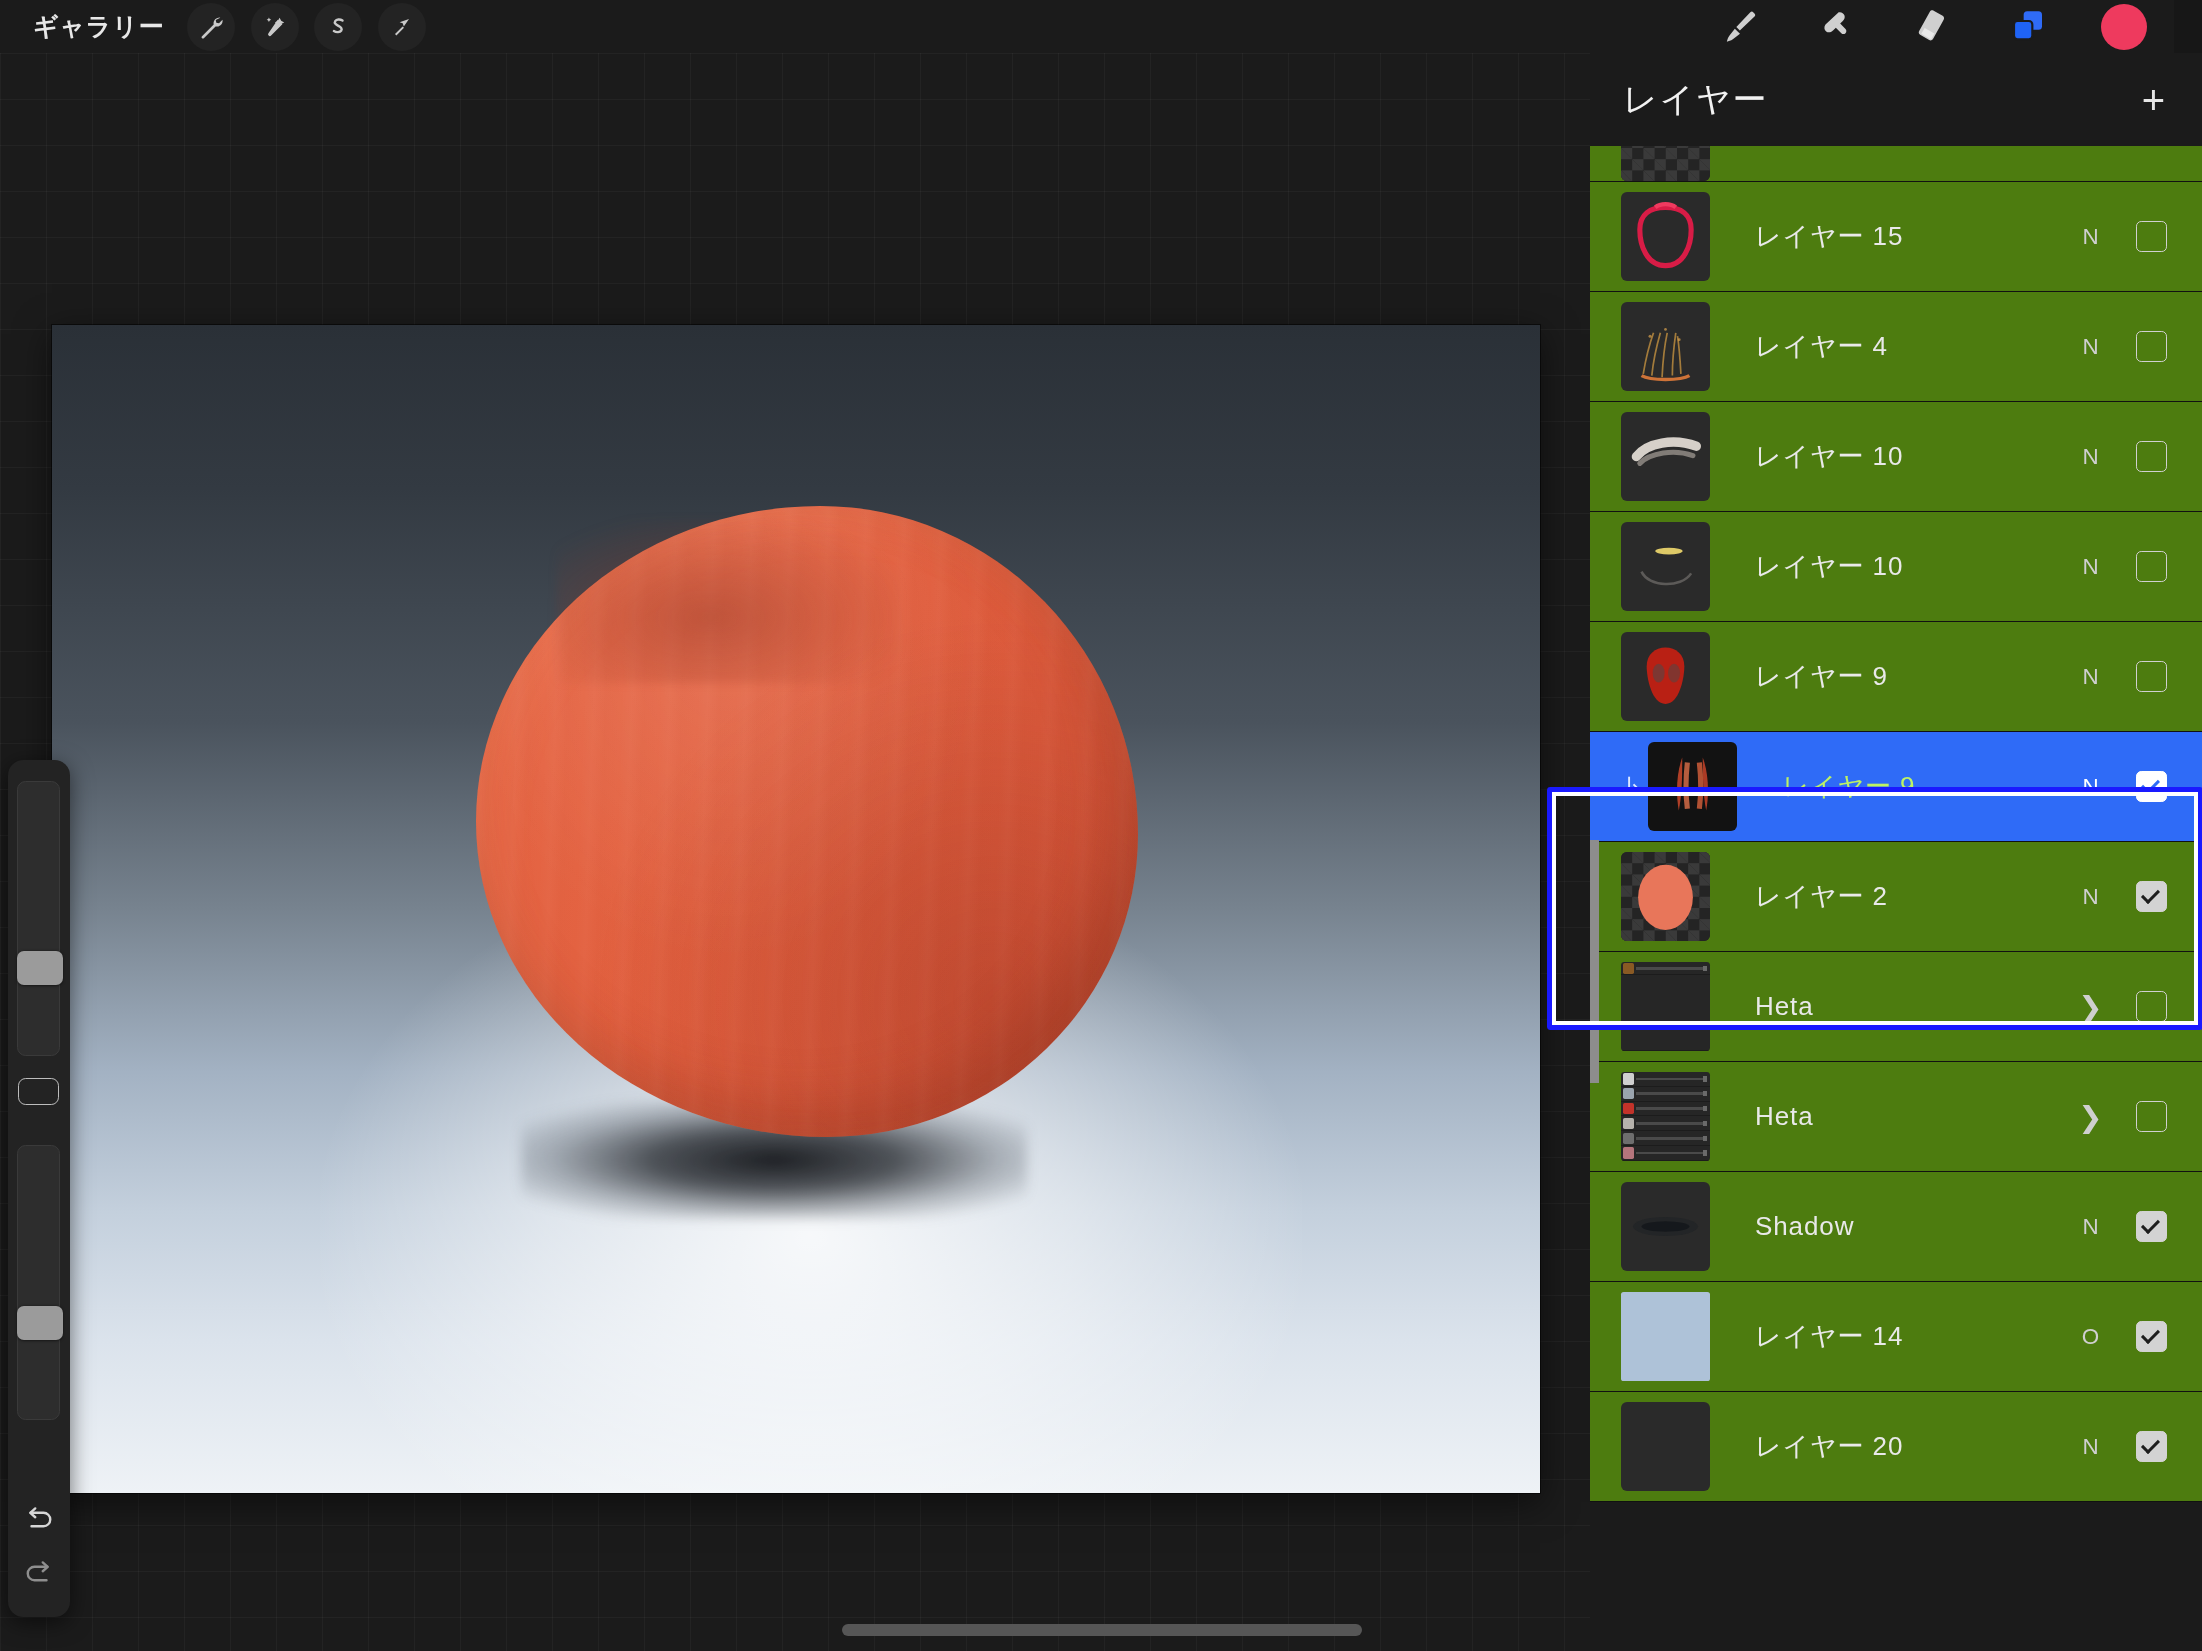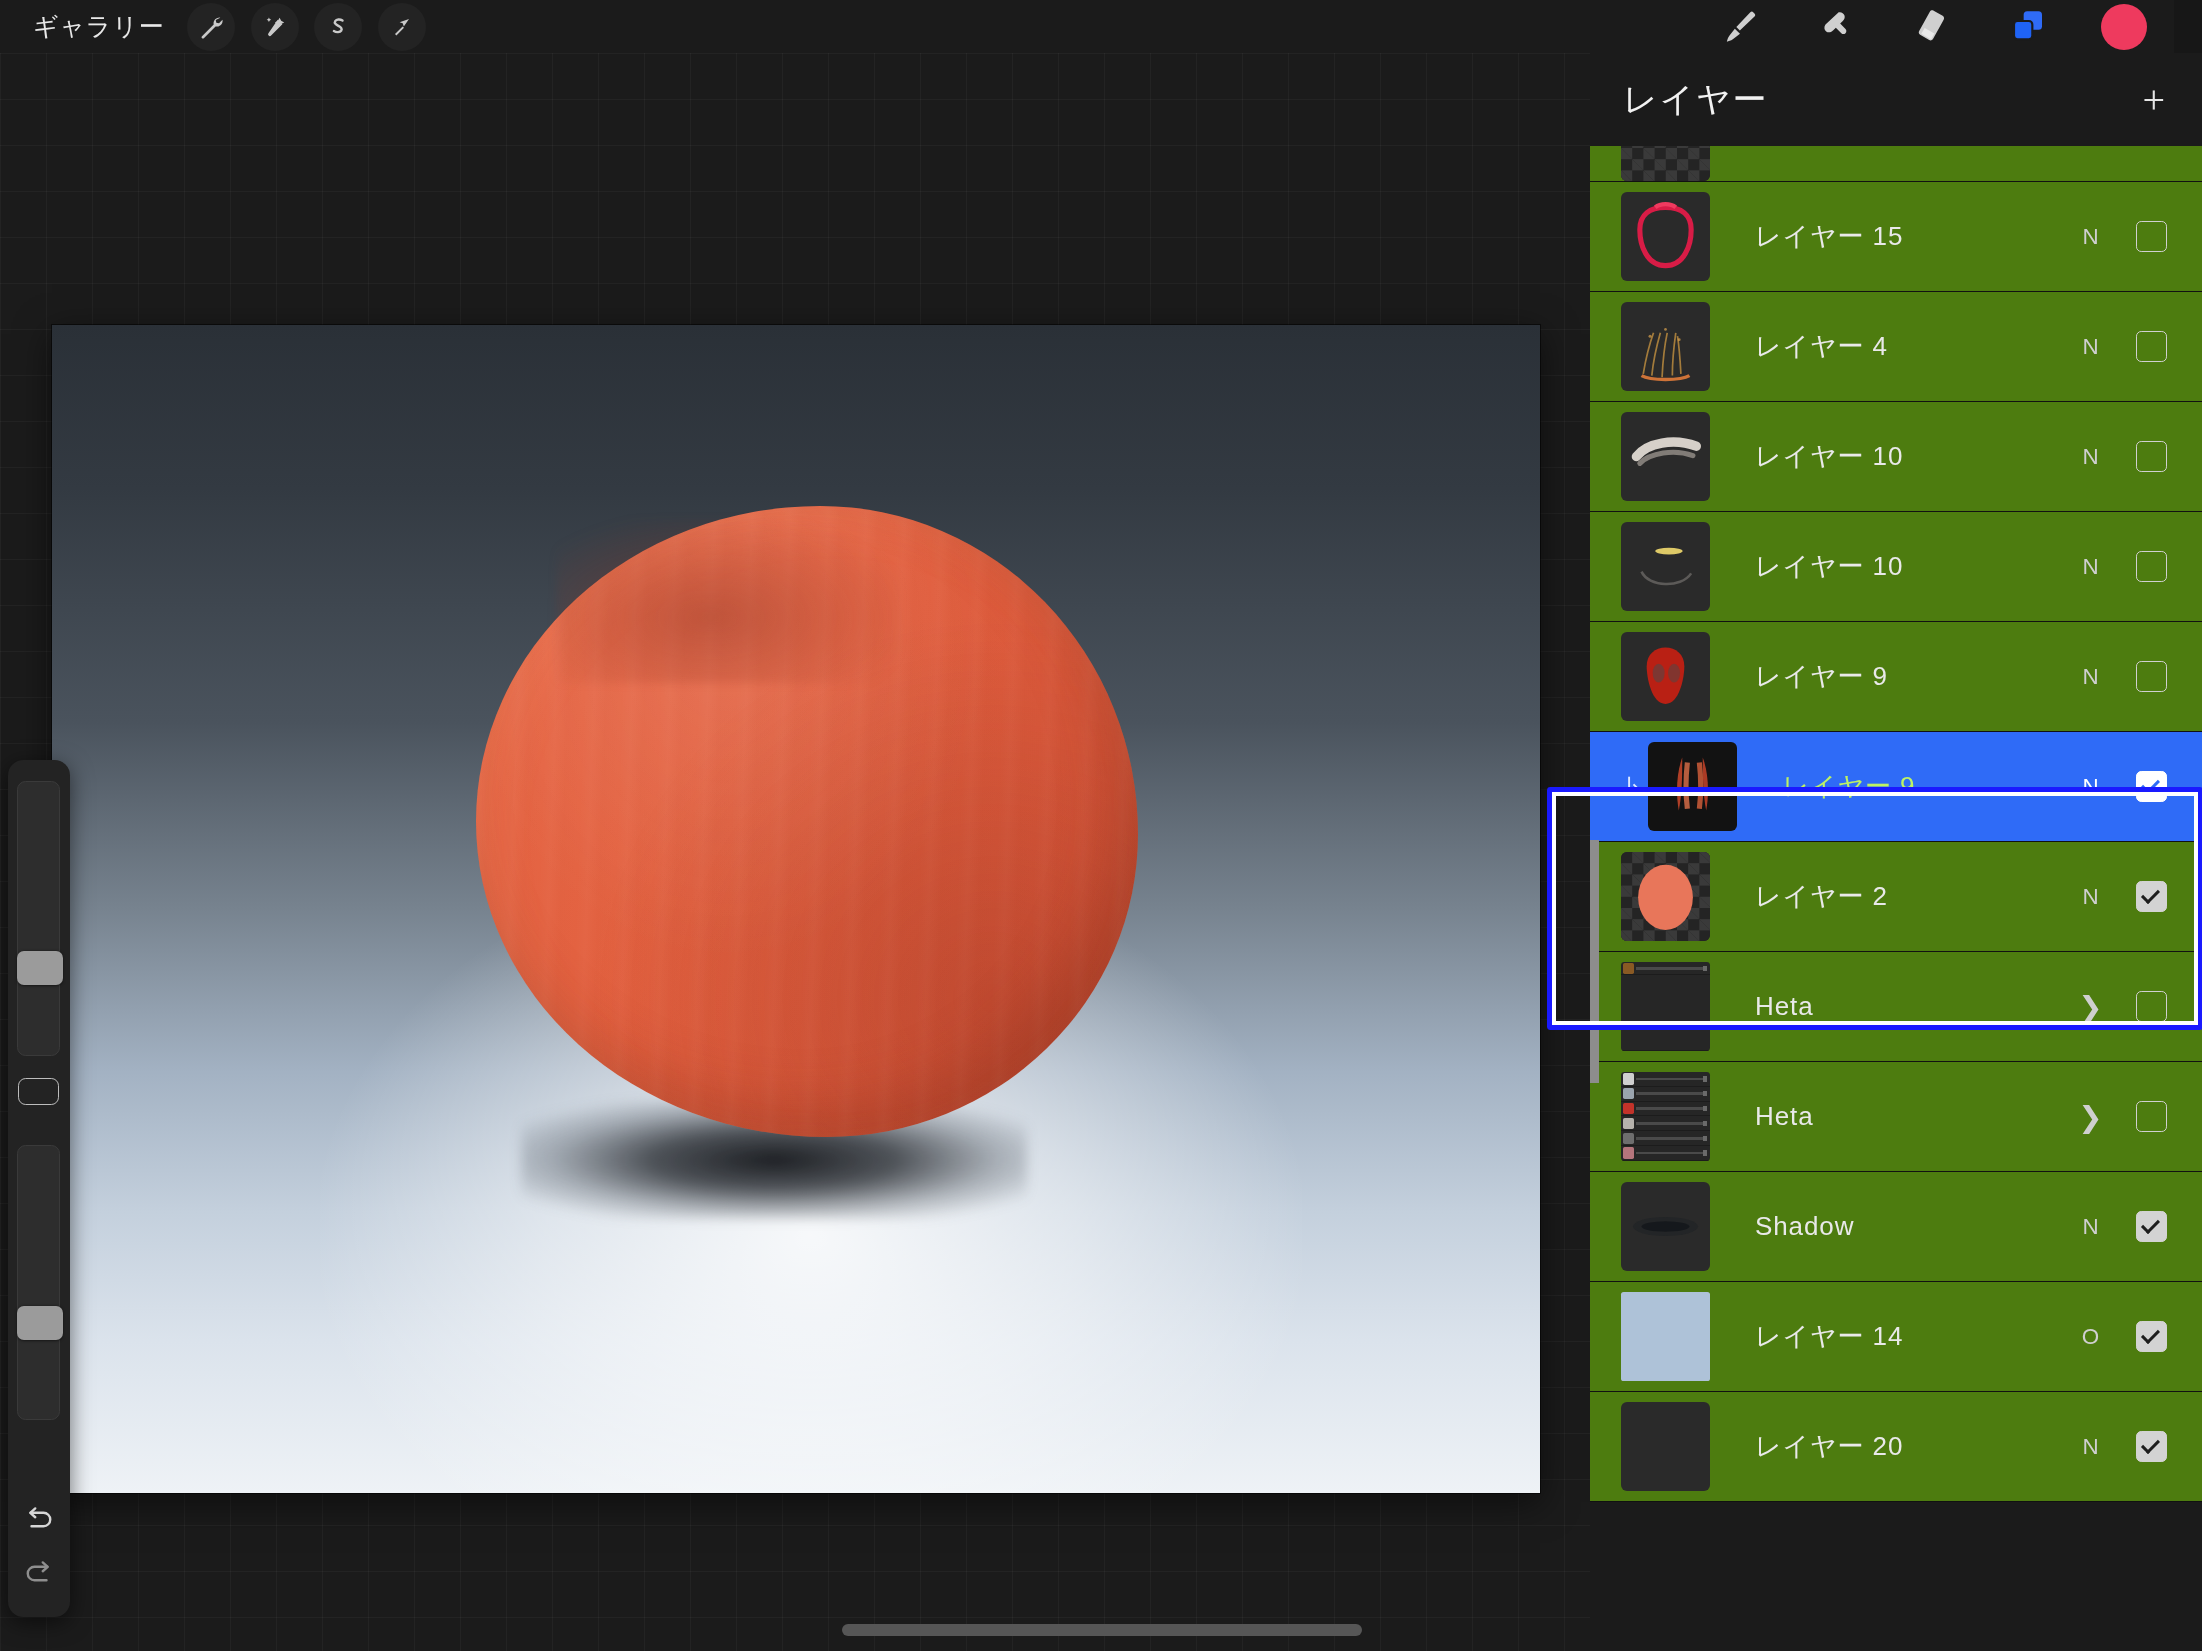--- a/index.html
+++ b/index.html
@@ -25,20 +25,21 @@
       linear-gradient(to right, rgba(255,255,255,.035) 0.9px, transparent 0.9px),
       linear-gradient(to bottom, rgba(255,255,255,.035) 0.9px, transparent 0.9px);
     background-size:46px 46px;
   }
 
   
   #topbar {
     position:absolute; left:0; top:0; width:2174px; height:53px;
     background:#1b1b1b;
     z-index:40;
+    font-weight:bold;
   }
   #topbar-left {
     position:absolute; left:26px; top:0; height:53px;
     display:flex; align-items:center; gap:15.5px;
   }
   .gallery-label {
     color:#e8e8e8; font-size:25px; letter-spacing:0.9px;
     padding:0 6.9px; white-space:nowrap;
   }
   .tool-btn {
@@ -183,21 +184,20 @@
     width:613px; height:1598px;
     background:#1b1b1b;
     z-index:35;
     overflow:hidden;
   }
   #layers-header {
     position:relative;
     height:93px;
     display:flex; align-items:center; justify-content:space-between;
     padding:0 38px 0 33px;
-    font-family:Liberation Serif, serif;
   }
   #layers-title { color:#f2f2f2; font-size:34px; letter-spacing:1.7px; }
   #add-layer { color:#e6e6e6; font-size:40px; font-weight:300; line-height:1; }
 
   #layers-list {
     position:absolute; left:0; top:93px;
     width:613px; height:1505px;
     overflow:hidden;
   }
   .layer-row {

